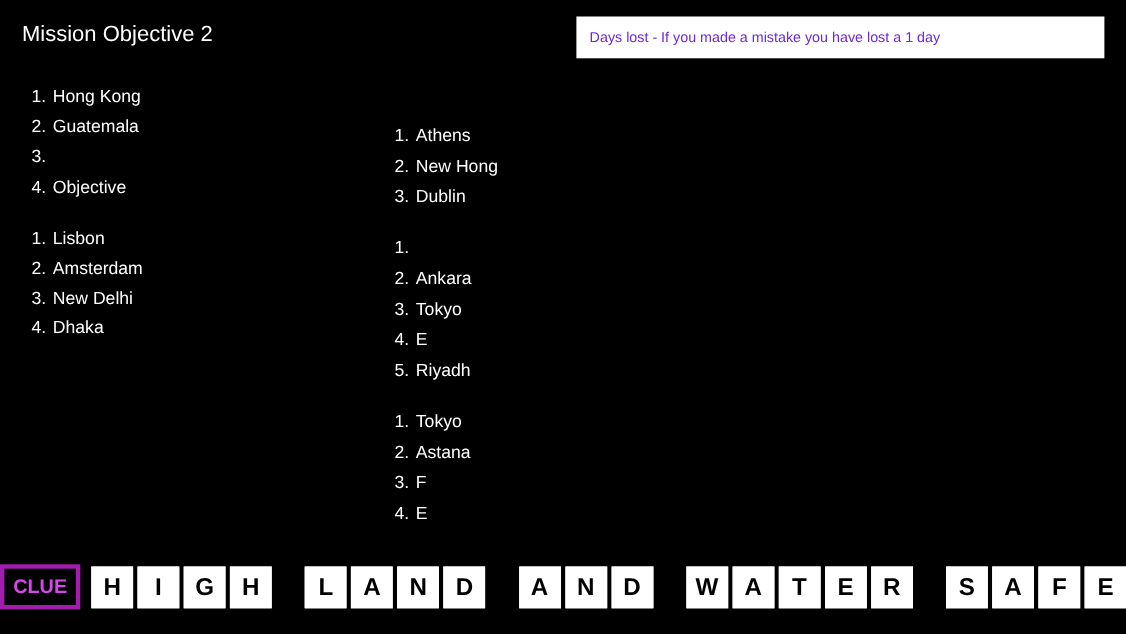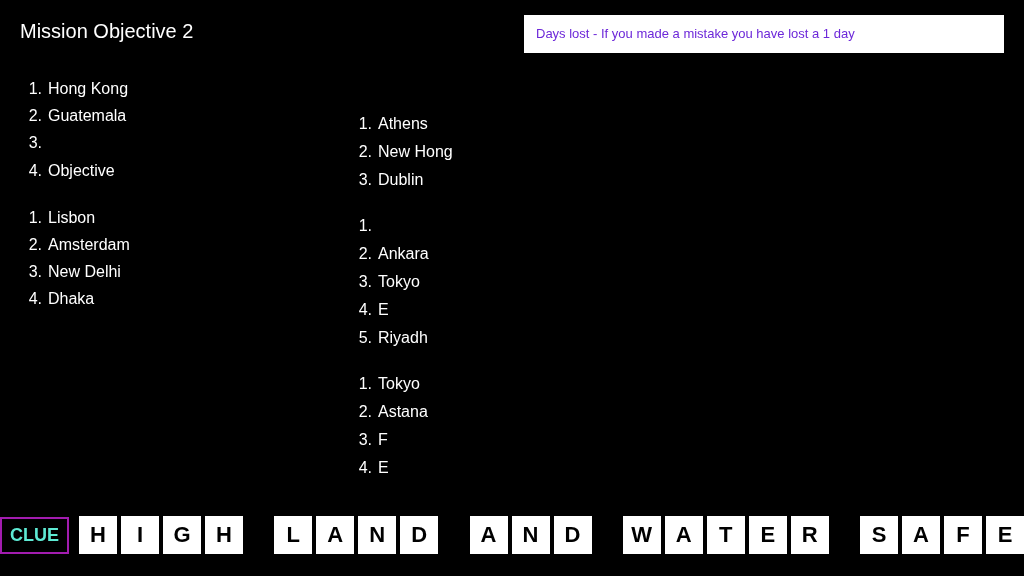--- a/index.html
+++ b/index.html
@@ -76,22 +76,22 @@
       left: 0;
       right: 0;
       display: flex;
       align-items: center;
       justify-content: center;
       gap: 10px;
     }
 
     .clue-label {
       background: #000;
-      color: #5eead4;
-      border: 2px solid #a21caf;
+      color: #d946ef;
+      border: 4px solid #a21caf;
       font-size: 18px;
       font-weight: bold;
       padding: 6px 8px;
     }
 
     .clue-word {
       display: flex;
       gap: 4px;
     }
 

